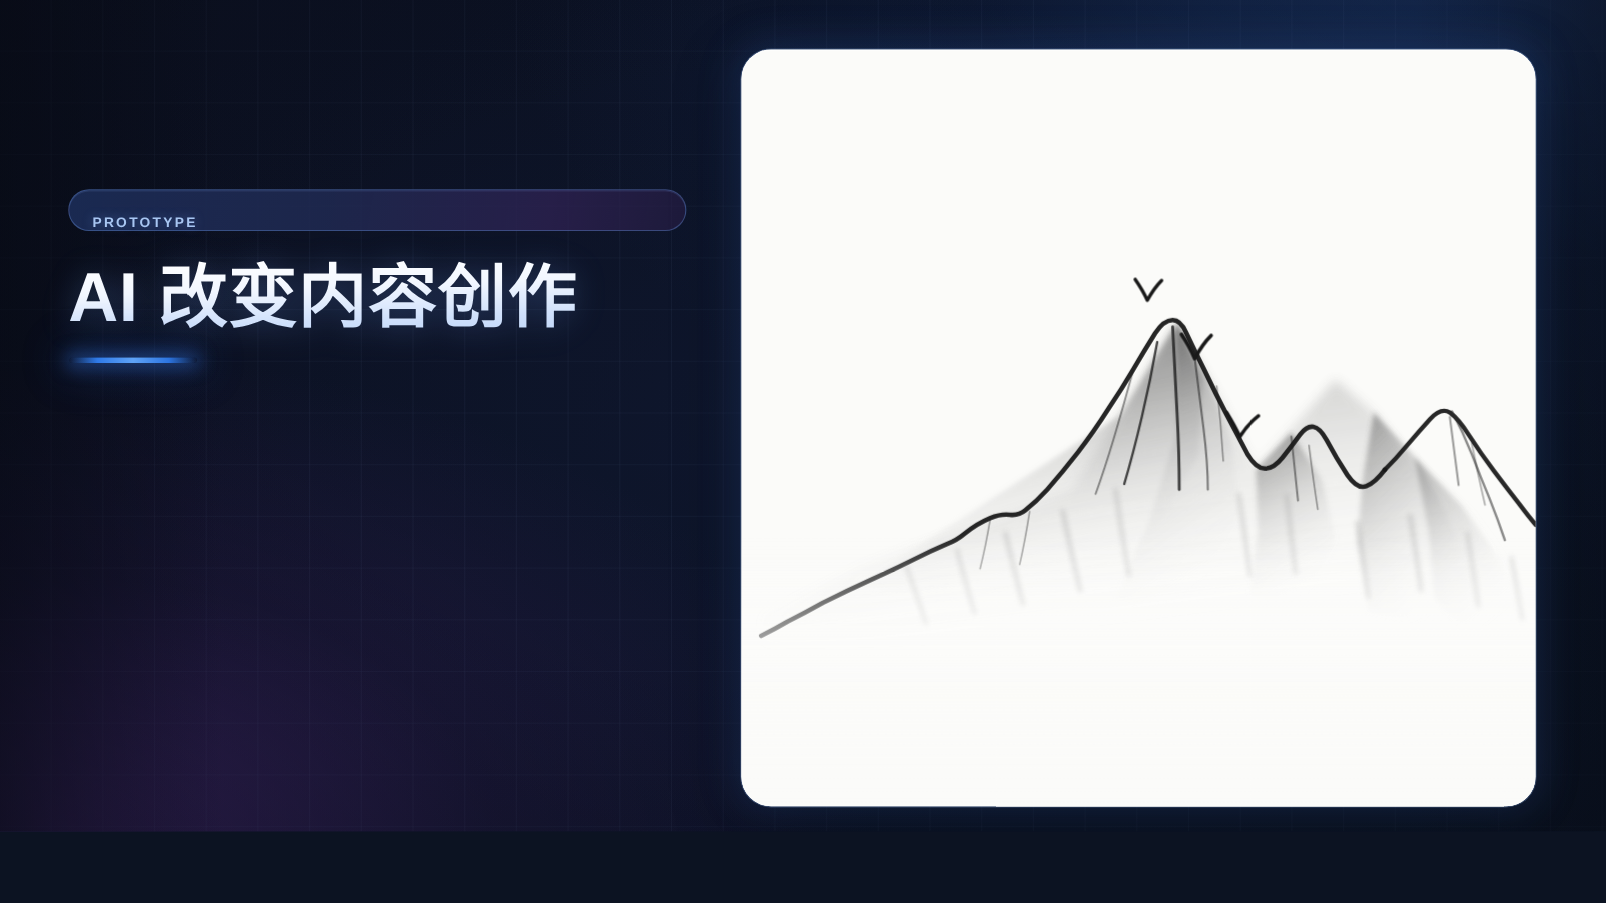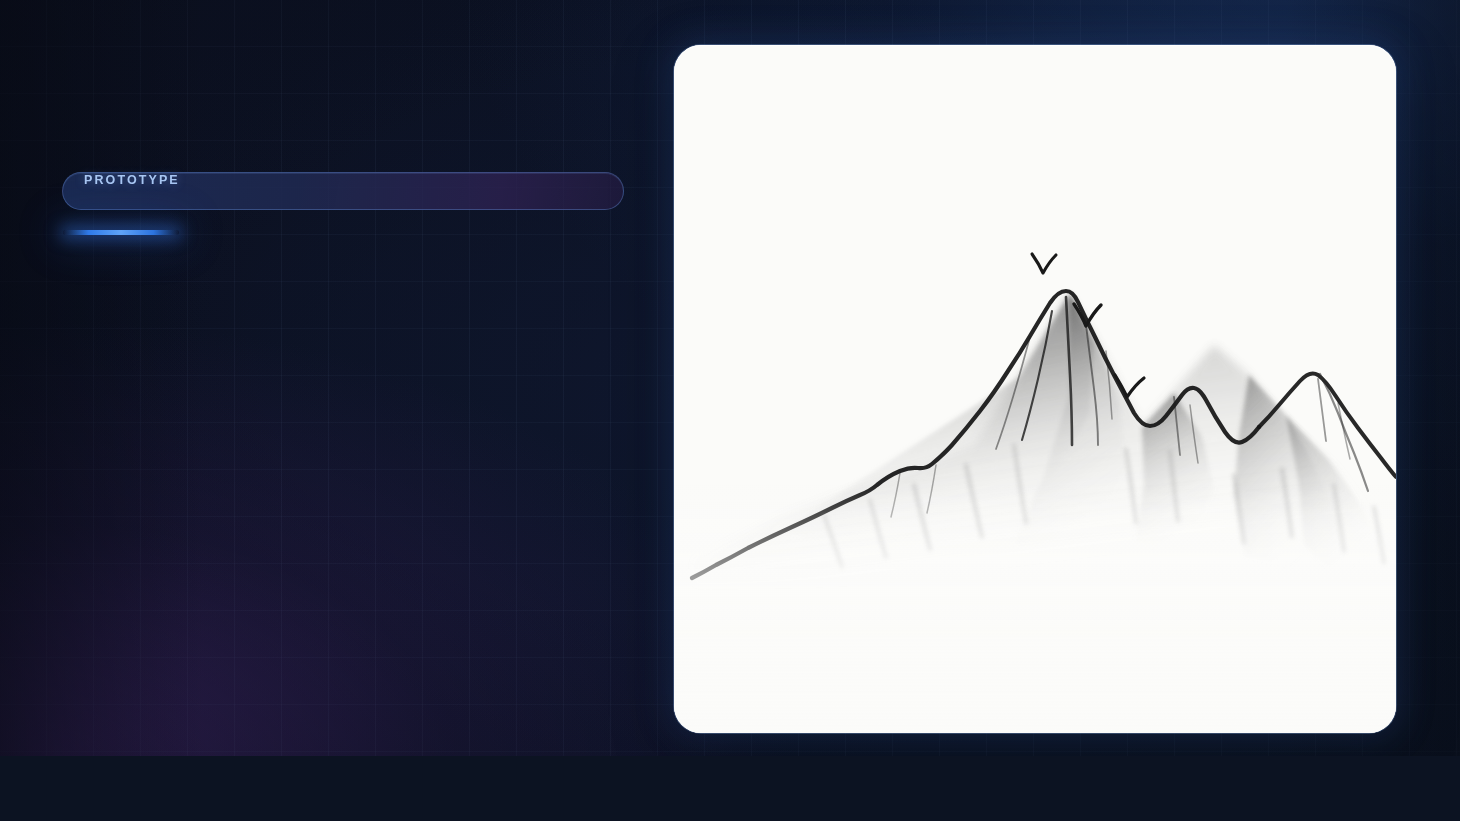--- a/index.html
+++ b/index.html
@@ -83,21 +83,21 @@
     width: 562px;
     height: 38px;
     border-radius: 19px;
     border: 1px solid rgba(92,128,200,0.45);
     background: linear-gradient(100deg,
         rgba(28,44,86,0.92) 0%,
         rgba(32,42,82,0.85) 42%,
         rgba(46,34,82,0.78) 78%,
         rgba(40,30,70,0.62) 100%);
     display: flex;
-    align-items: flex-start;
+    align-items: flex-end;
     box-shadow: inset 0 1px 0 rgba(130,165,235,0.14);
   }
   .badge-label {
     margin-left: 21px;
     font-size: 12.5px;
     font-weight: 700;
     letter-spacing: 2.1px;
     color: #a8c6f2;
     text-shadow: 0 0 10px rgba(110,160,240,0.45);
   }
@@ -175,20 +175,21 @@
     <div class="grid-overlay"></div>
     <div class="grid-fade"></div>
     <div class="edge-shade"></div>
 
     <div class="left-col">
 
       <div class="badge-pill">
         <span class="badge-label">PROTOTYPE</span>
       </div>
 
+      <h1 class="headline">AI 改变内容创作</h1>
 
       <div class="accent-bar"></div>
 
     </div>
 
     <div class="media-card">
       <svg viewBox="0 0 722 688" preserveAspectRatio="xMidYMid slice">
         <defs>
           <linearGradient id="shadeL" x1="0" y1="0" x2="0.3" y2="1">
             <stop offset="0%" stop-color="#3a3a3a" stop-opacity="0.85"></stop>

